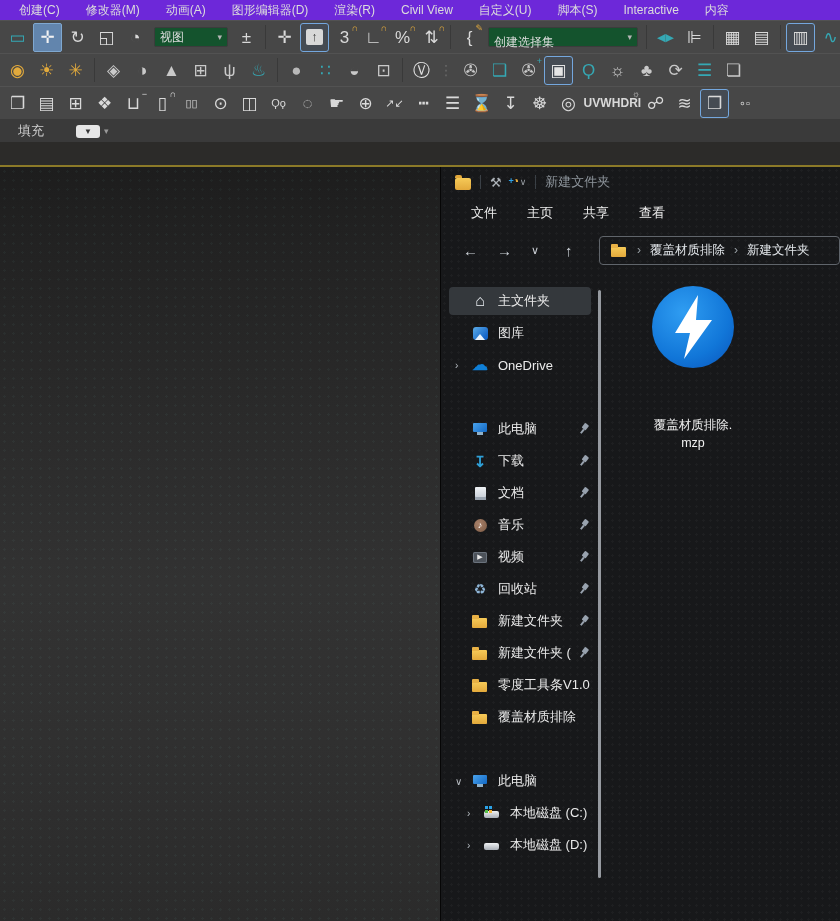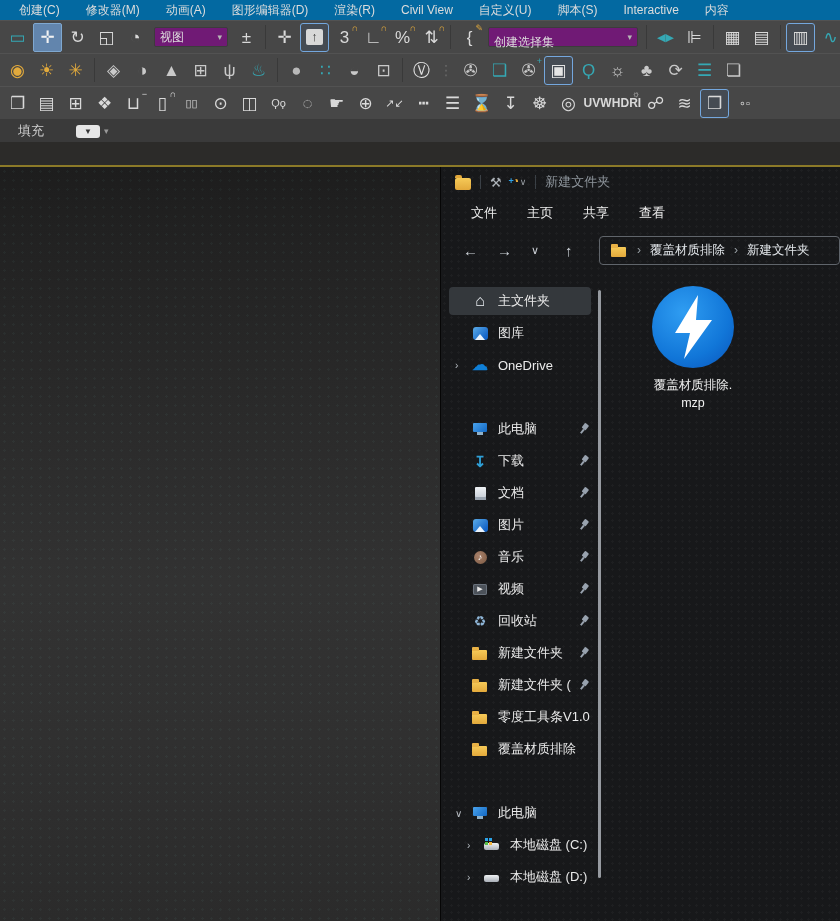--- a/index.html
+++ b/index.html
@@ -1,39 +1,39 @@
 <!DOCTYPE html>
 <html><head>
 <meta charset="utf-8">
 <style>
   html,body{margin:0;padding:0;background:#111;}
   #root{position:relative;width:840px;height:921px;overflow:hidden;
         font-family:"Liberation Sans",sans-serif;background:#2a2a2a;
         -webkit-font-smoothing:antialiased;}
   
-  .menubar{position:absolute;top:0;left:0;width:840px;height:20px;background:#0369a1;
+  .menubar{position:absolute;top:0;left:0;width:840px;height:20px;background:#6d28d9;
            display:flex;align-items:center;padding-left:6px;box-sizing:border-box;}
   .mitem{color:#dcdcdc;font-size:12px;padding:0 13px;white-space:nowrap;cursor:default;}
   
   .tbar{position:absolute;left:0;width:840px;background:#474747;display:flex;
         align-items:center;padding:0 3px;box-sizing:border-box;border-top:1px solid #525252;}
   .tb1{top:20px;height:33px;}
   .tb2{top:53px;height:33px;}
   .tb3{top:86px;height:34px;border-bottom:1px solid #3a3a3a;}
   .ticon{width:27px;height:27px;flex:0 0 auto;display:flex;align-items:center;justify-content:center;
          color:#d9d9d9;font-size:17px;position:relative;margin:0 1px;cursor:default;}
   .ticon b{font-weight:normal;line-height:1;}
   .ticon b.txt{font-size:12px;font-weight:bold;letter-spacing:0;}
   .ticon sup{position:absolute;top:0px;right:0px;font-size:9px;line-height:1;}
   .ticon.sel{background:#6285ad;border:1px solid #7fa8d0;border-radius:2px;color:#f2f2f2;}
   .ticon.hl{border:1px solid #74a7de;border-radius:3px;background:#454b53;}
   .ticon.inv b{background:#d8d8d8;color:#333;padding:1px 5px 2px;border-radius:2px;font-size:13px;}
   .tsep{width:1px;height:24px;background:#393939;margin:0 4px;flex:0 0 auto;}
   .tdots{color:#6a6a6a;font-size:14px;margin:0 3px;flex:0 0 auto;}
-  .tdd{height:20px;background:#701a75;border:1px solid #3c3c3c;border-radius:2px;display:flex;
+  .tdd{height:20px;background:#14532d;border:1px solid #3c3c3c;border-radius:2px;display:flex;
        align-items:center;justify-content:space-between;padding:0 5px;color:#dddddd;
        font-size:12px;margin:0 4px;flex:0 0 auto;box-sizing:border-box;cursor:default;}
   .tdd b{font-weight:normal;color:#b6b6b6;font-size:9px;margin-left:6px;}
   
   .fillbar{position:absolute;top:120px;left:0;width:840px;height:22px;background:#3a3a3a;
            display:flex;align-items:center;color:#cfcfcf;font-size:13px;}
   .fillbar .flabel{margin-left:18px;font-family:Liberation Serif, serif;}
   .fpill{margin-left:32px;width:24px;height:13px;background:#e6e6e6;border-radius:3px;
          display:flex;align-items:center;justify-content:center;color:#333;font-size:8px;cursor:default;}
   .fcaret{color:#9a9a9a;font-size:9px;margin-left:4px;}
@@ -78,21 +78,21 @@
         background:#34383c;border-radius:4px;z-index:0;}
   .srow>*{position:relative;z-index:1;}
   .srow.ind{padding-left:26px;}
   .chev{width:16px;color:#b9bec4;font-size:10px;flex:0 0 auto;}
   .slabel{margin-left:9px;overflow:hidden;}
   .sgap{height:32px;}
   .sscroll{position:absolute;left:157px;top:14px;width:3px;height:588px;background:#989c a2;
            background:#969aa0;border-radius:2px;z-index:2;}
   .content{flex:1;position:relative;}
   .file-tile{position:absolute;left:24px;top:9px;width:116px;display:flex;flex-direction:column;
-             align-items:center;cursor:default;}
+             align-items:center;cursor:default;gap:40px;}
   .file-label{margin-top:7px;color:#f0f0f0;font-size:12.5px;line-height:18px;text-align:center;}
   
   .ic{width:18px;height:17px;position:relative;flex:0 0 auto;display:flex;align-items:center;
       justify-content:center;flex-direction:column;}
   .ic-home::before{content:"⌂";color:#eef2f6;font-size:16px;line-height:1;}
   .ic-gallery,.ic-pictures{overflow:visible;}
   .ic-gallery::before,.ic-pictures::before{content:"";width:15px;height:13px;border-radius:3px;
       background:linear-gradient(135deg,#5bace8 0%,#1565c8 80%);}
   .ic-gallery::after,.ic-pictures::after{content:"";position:absolute;bottom:2px;left:4px;width:0;height:0;
       border-left:5px solid transparent;border-right:5px solid transparent;border-bottom:6px solid #eaf3fc;}
@@ -468,26 +468,20 @@
             <span class="pin-ic"></span>
           </div>
           <div class="srow">
             <span class="chev"></span>
             <span class="ic ic-doc"></span>
             <span class="slabel">文档</span>
             <span class="pin-ic"></span>
           </div>
           <div class="srow">
             <span class="chev"></span>
-            <span class="ic ic-pictures"></span>
-            <span class="slabel">图片</span>
-            <span class="pin-ic"></span>
-          </div>
-          <div class="srow">
-            <span class="chev"></span>
             <span class="ic ic-music"></span>
             <span class="slabel">音乐</span>
             <span class="pin-ic"></span>
           </div>
           <div class="srow">
             <span class="chev"></span>
             <span class="ic ic-video"></span>
             <span class="slabel">视频</span>
             <span class="pin-ic"></span>
           </div>

